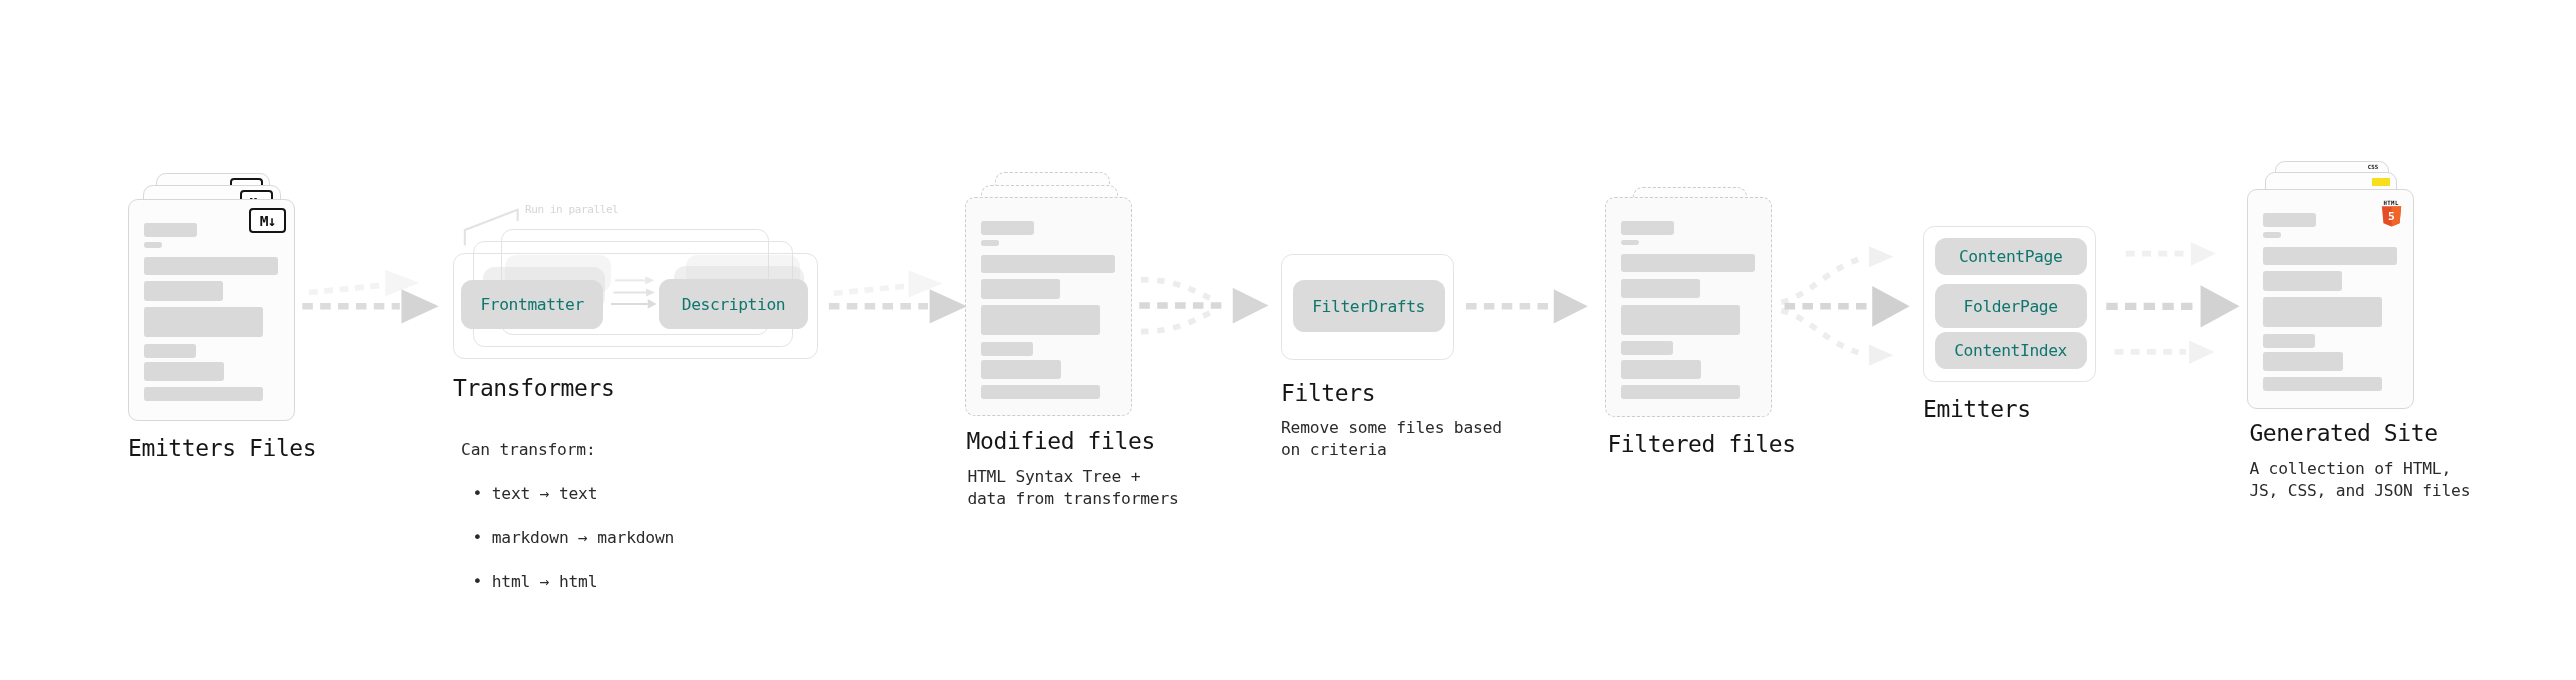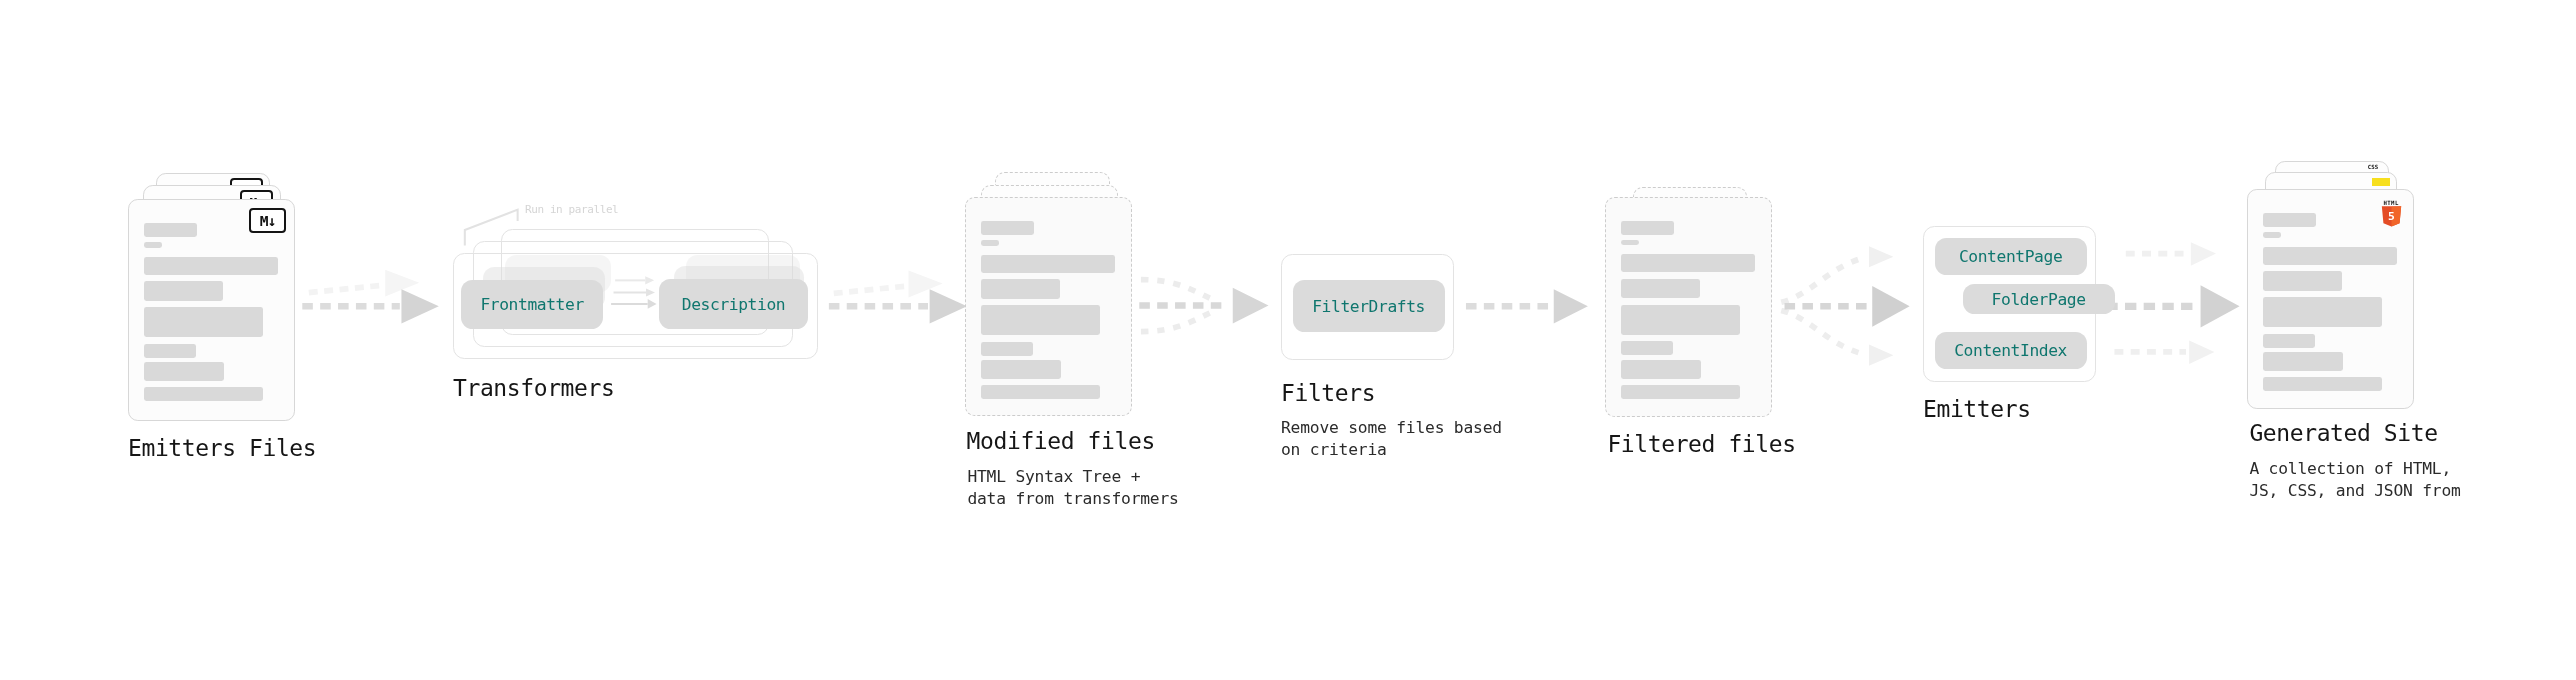--- a/index.html
+++ b/index.html
@@ -162,20 +162,26 @@
 
     <div class="pill ghost2" style="left:52px;top:52px;width:106px;height:37px;"></div>
     <div class="pill ghost2" style="left:233px;top:52px;width:114px;height:37px;"></div>
     <div class="pill ghost1" style="left:30px;top:64px;width:122px;height:42px;"></div>
     <div class="pill ghost1" style="left:221px;top:63px;width:130px;height:42px;"></div>
 
     <div class="pill" style="left:8.1px;top:77px;width:142px;height:49px;">Frontmatter</div>
     <div class="pill" style="left:206px;top:76px;width:149px;height:50px;">Description</div>
 
     <div class="stage-label" style="left:0;top:172px;">Transformers</div>
+    <div class="stage-desc" style="left:8.1px;top:214px;">
+      <div>Can transform:</div>
+      <div class="bullet">text → text</div>
+      <div class="bullet">markdown → markdown</div>
+      <div class="bullet">html → html</div>
+    </div>
   </div>
 
   <div class="group" style="left:1281px;top:254px;width:244px;height:228px;">
     <div class="frame filled" style="left:0;top:0;width:173px;height:106px;">
       <div class="pill" style="left:10.6px;top:25px;width:152px;height:52px;">FilterDrafts</div>
     </div>
     <div class="stage-label" style="left:0;top:126px;">Filters</div>
     <div class="stage-desc" style="left:0;top:163px;">Remove some files based
 on criteria</div>
   </div>
@@ -217,21 +223,21 @@
             <i></i>
         </div>
       </div>
     </div>
     <div class="stage-label" style="left:2.4px;top:244px;">Filtered files</div>
   </div>
 
   <div class="group" style="left:1923px;top:226px;width:252px;height:268px;">
     <div class="frame filled" style="left:0;top:0;width:173px;height:156px;">
       <div class="pill" style="left:10.6px;top:11.4px;width:152px;height:37px;">ContentPage</div>
-      <div class="pill" style="left:10.6px;top:57px;width:152px;height:30px;margin-left:28px;">FolderPage</div>
+      <div class="pill" style="left:10.6px;top:57px;width:152px;height:44px;">FolderPage</div>
       <div class="pill" style="left:10.6px;top:105px;width:152px;height:37px;">ContentIndex</div>
     </div>
     <div class="stage-label" style="left:0;top:170px;">Emitters</div>
   </div>
 
   <div class="group" style="left:2247px;top:161px;width:236px;height:341px;">
     <div class="stack" style="left:0;top:0;width:167px;height:248px;">
       <div class="card back" style="left:28.4px;top:0;width:114px;height:69px;">
         <div class="css-icon">
           <div class="csslabel">CSS</div>
@@ -257,17 +263,17 @@
             <i></i>
             <i></i>
             <i></i>
             <i></i>
             <i></i>
         </div>
       </div>
     </div>
     <div class="stage-label" style="left:2.4px;top:259px;">Generated Site</div>
     <div class="stage-desc" style="left:2.4px;top:297px;">A collection of HTML,
-JS, CSS, and JSON from</div>
+JS, CSS, and JSON files</div>
   </div>
 
 </div>
 
 
 </body></html>

